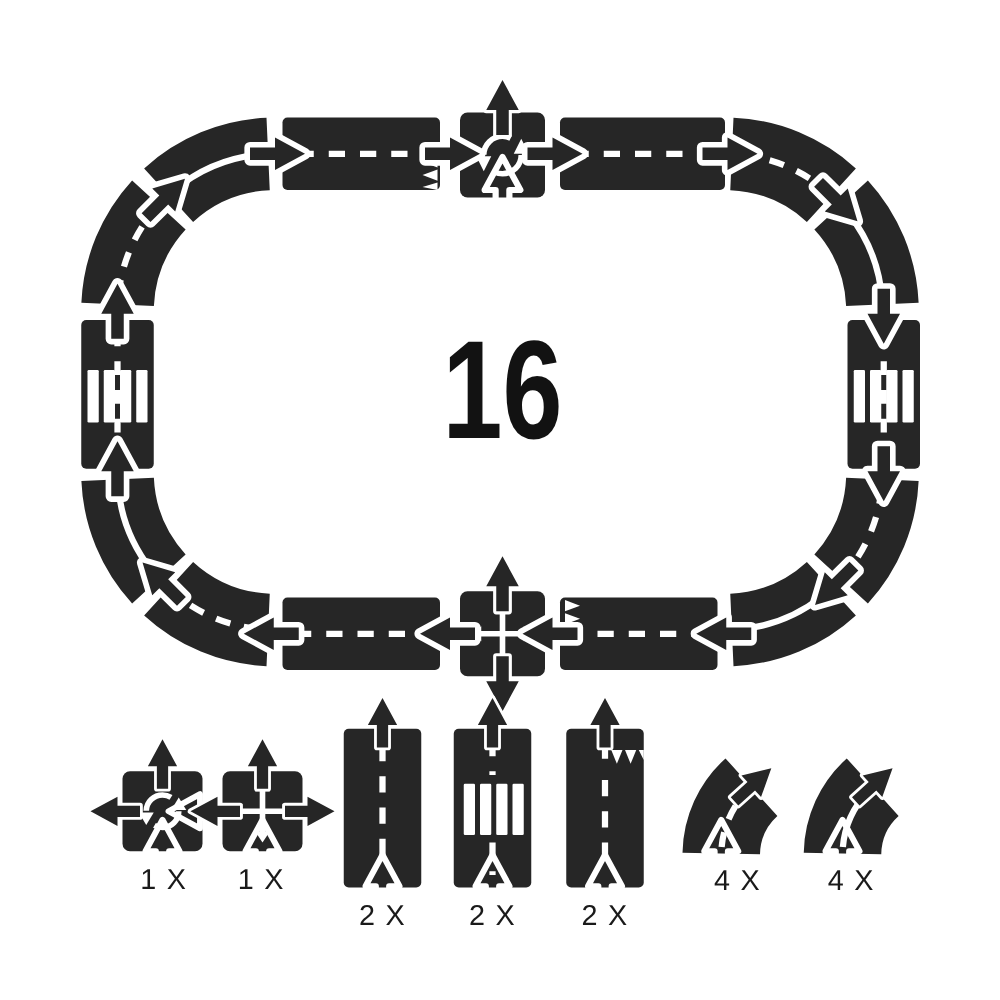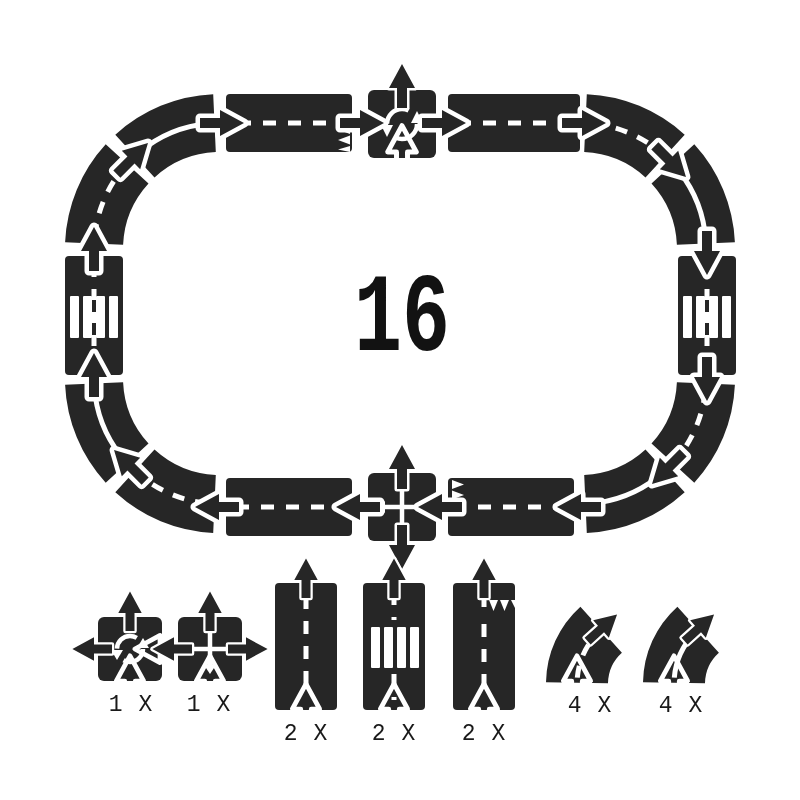--- a/index.html
+++ b/index.html
@@ -1,16 +1,16 @@
 <!DOCTYPE html>
 <html style="--piece: #262626; --marking: #ffffff; --background: #ffffff; --text: #1a1a1a;"><head>
 <meta charset="utf-8">
 <style>
   html,body{margin:0;padding:0;background:#fff;width:800px;height:800px;overflow:hidden}
-  .stage{width:800px;height:684px;position:relative;font-family:Liberation Mono, monospace}
+  .stage{width:800px;height:684px;position:relative;font-family:Liberation Sans, sans-serif}
   svg{display:block}
   .piece{fill:var(--piece,#262626)}
   .mark{stroke:var(--marking,#ffffff);stroke-width:5;fill:none;stroke-linecap:butt}
   .dash-straight{stroke-dasharray:13 12}
   .dash-curve{stroke-dasharray:12 11}
   .dash-cross{stroke-dasharray:11 12}
   .zebra{fill:var(--marking,#ffffff)}
   .tooth{fill:var(--marking,#ffffff)}
   .glyph{stroke:var(--marking,#ffffff);fill:none;stroke-width:4.5}
   .glyph-tri{fill:var(--marking,#ffffff)}

